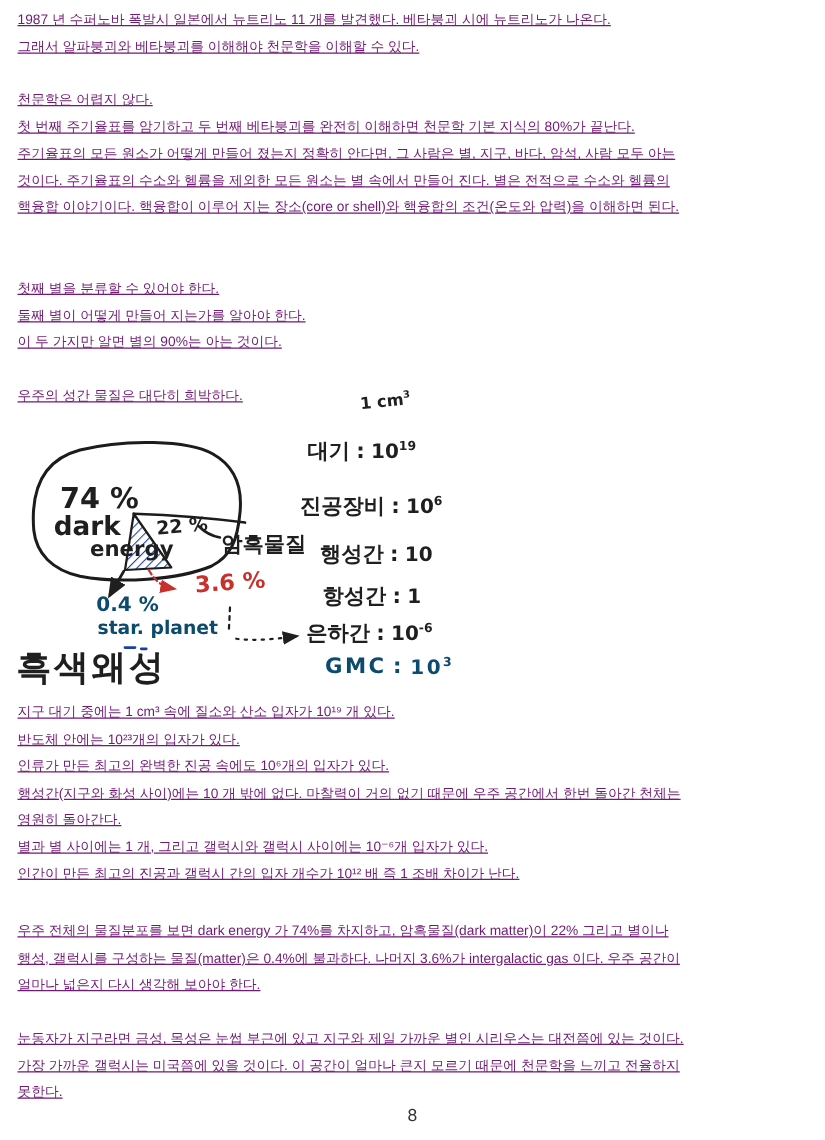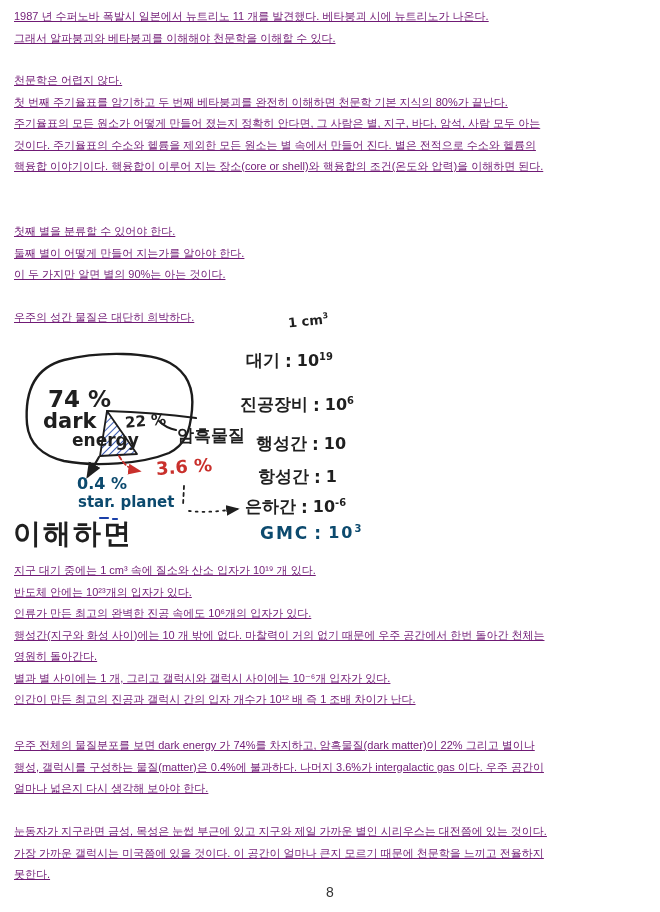--- a/index.html
+++ b/index.html
@@ -101,21 +101,21 @@
 </svg>
 
 <div class="hand" style="left:48px;top:386px;font-size:23px">74 %</div>
 <div class="hand" style="left:43px;top:409px;font-size:21px">dark</div>
 <div class="hand" style="left:72px;top:430px;font-size:17px">energy</div>
 <div class="hand" style="left:125px;top:412px;font-size:15px;transform:rotate(-5deg)">22 %</div>
 <div class="hand" style="left:177px;top:424px;font-size:17px">암흑물질</div>
 <div class="hand blue" style="left:77px;top:474px;font-size:16px">0.4 %</div>
 <div class="hand blue" style="left:78px;top:493px;font-size:15px">star. planet</div>
 <div class="hand red" style="left:156px;top:456px;font-size:18px;transform:rotate(-4deg)">3.6 %</div>
-<div class="hand" style="left:13px;top:515px;font-size:28px;letter-spacing:2px">이해하면</div>
+<div class="hand" style="left:13px;top:515px;font-size:28px;letter-spacing:2px">흑색왜성</div>
 <div class="hand" style="left:288px;top:313px;font-size:13px;transform:rotate(-6deg)">1 cm<sup>3</sup></div>
 
 <div class="hand hrow" style="left:246px;top:349px">
   <span>대기</span>
     <span>:</span>
     <span class="val">10<sup>19</sup></span>
 </div>
 <div class="hand hrow" style="left:240px;top:393px">
   <span>진공장비</span>
     <span>:</span>

